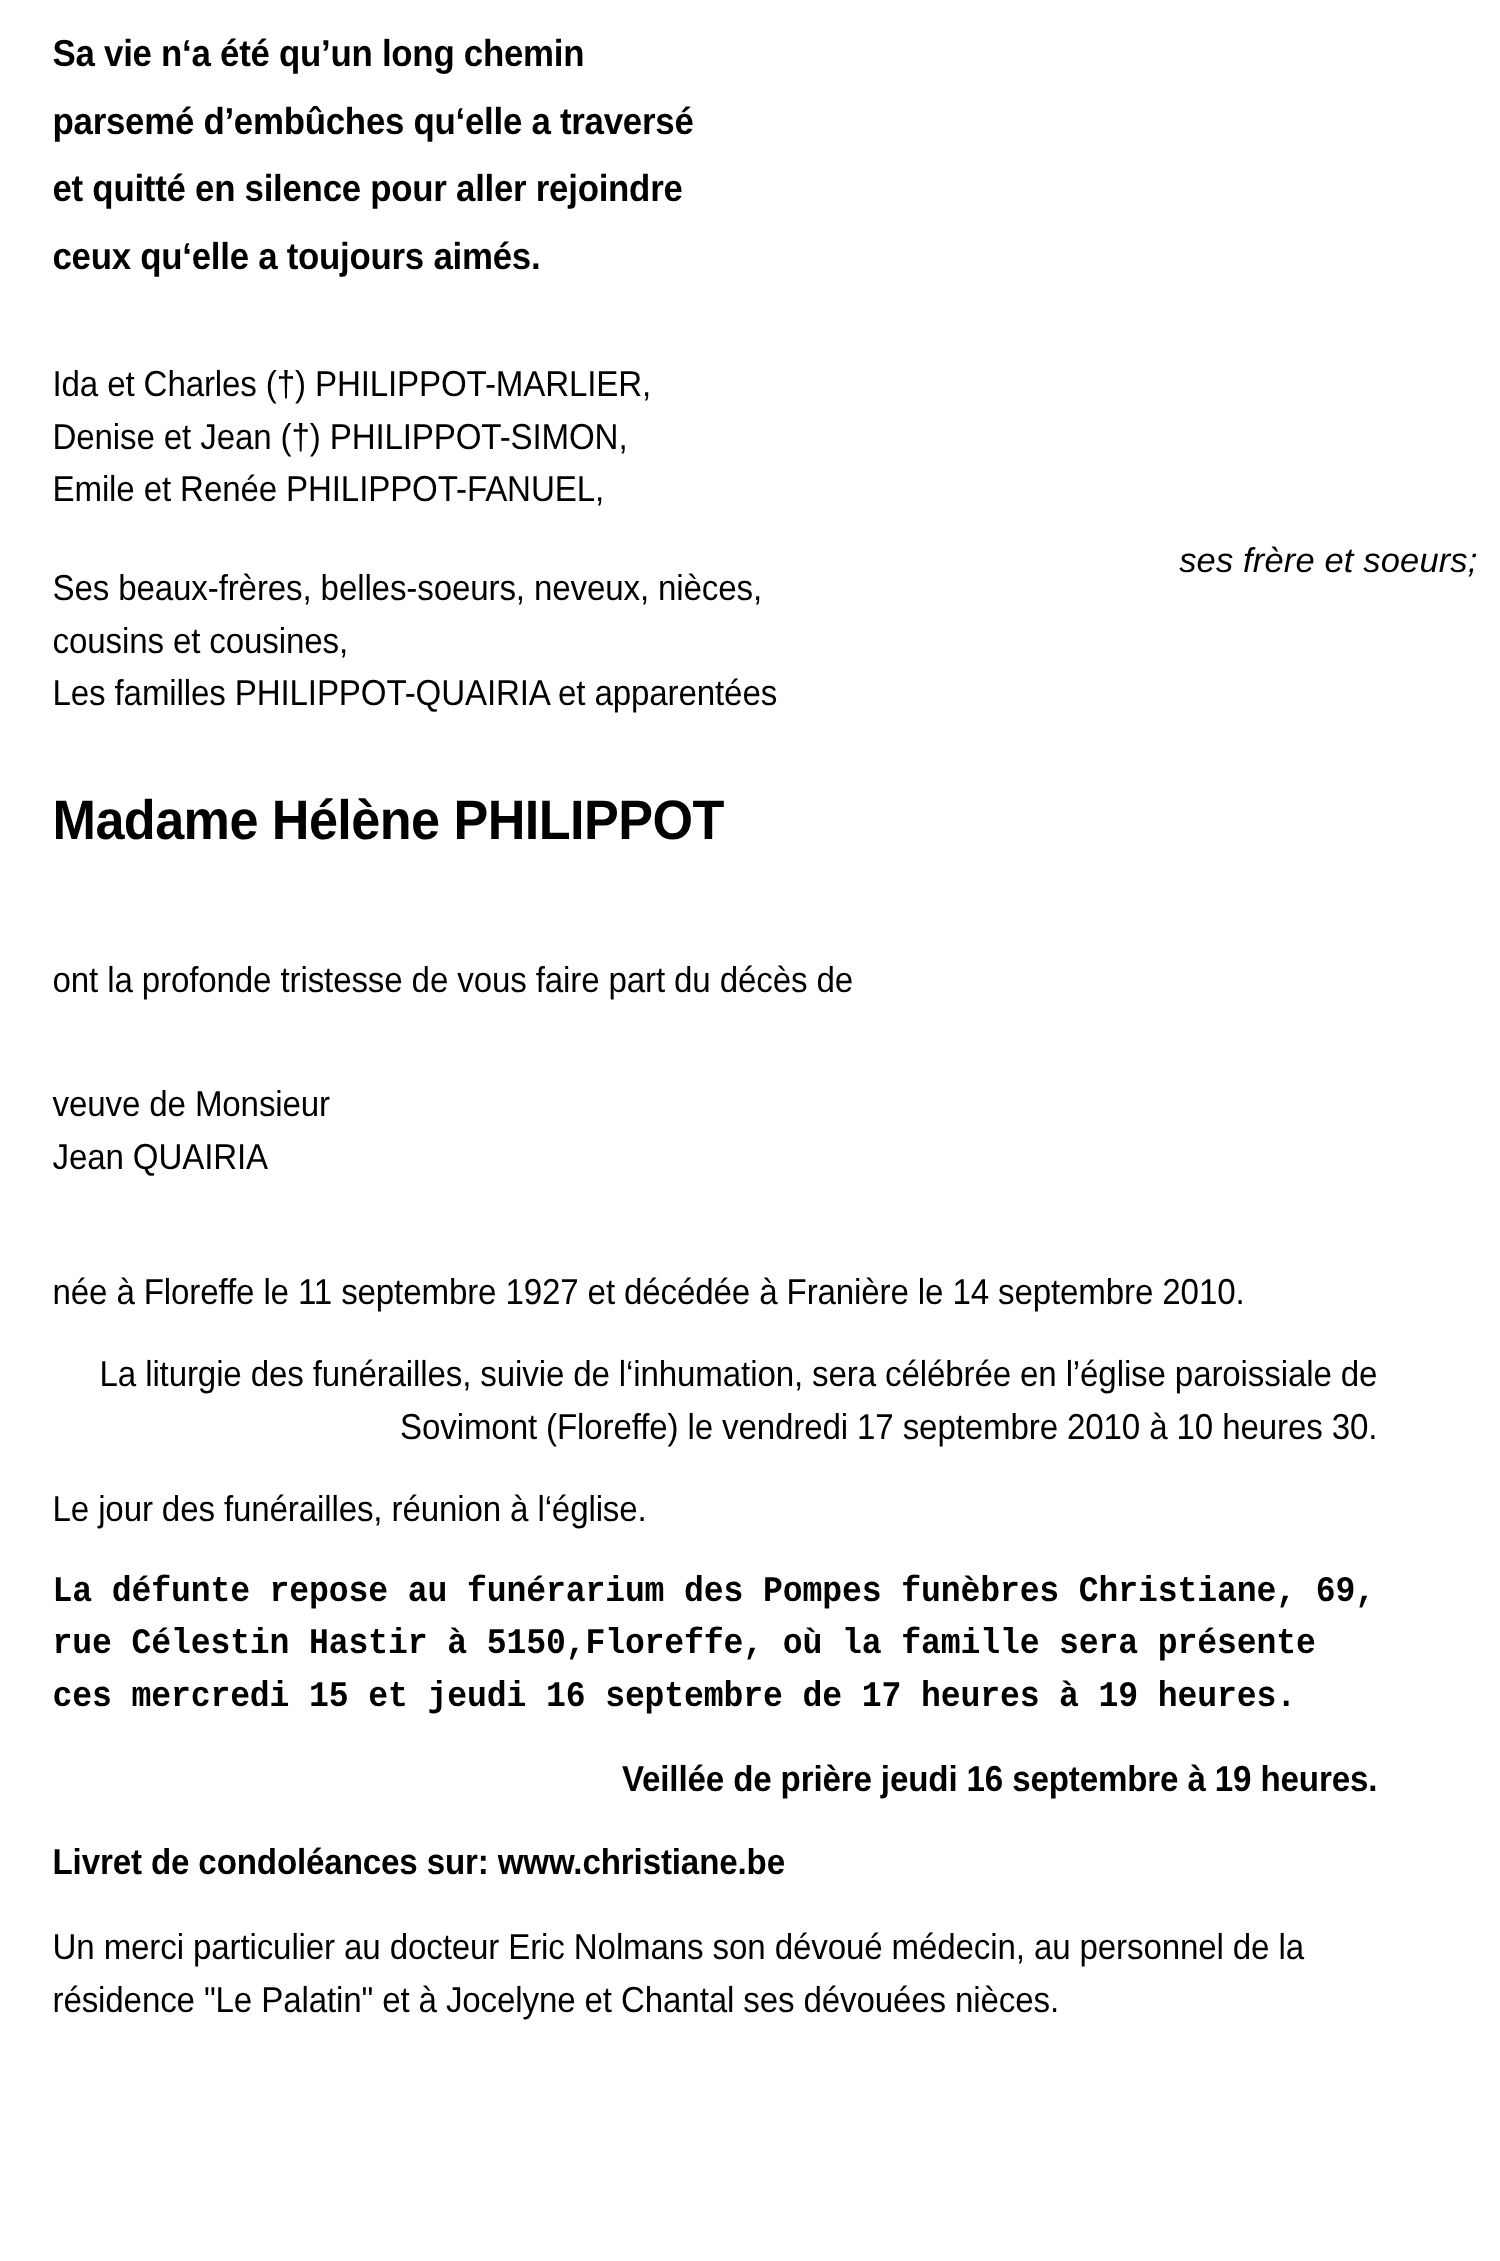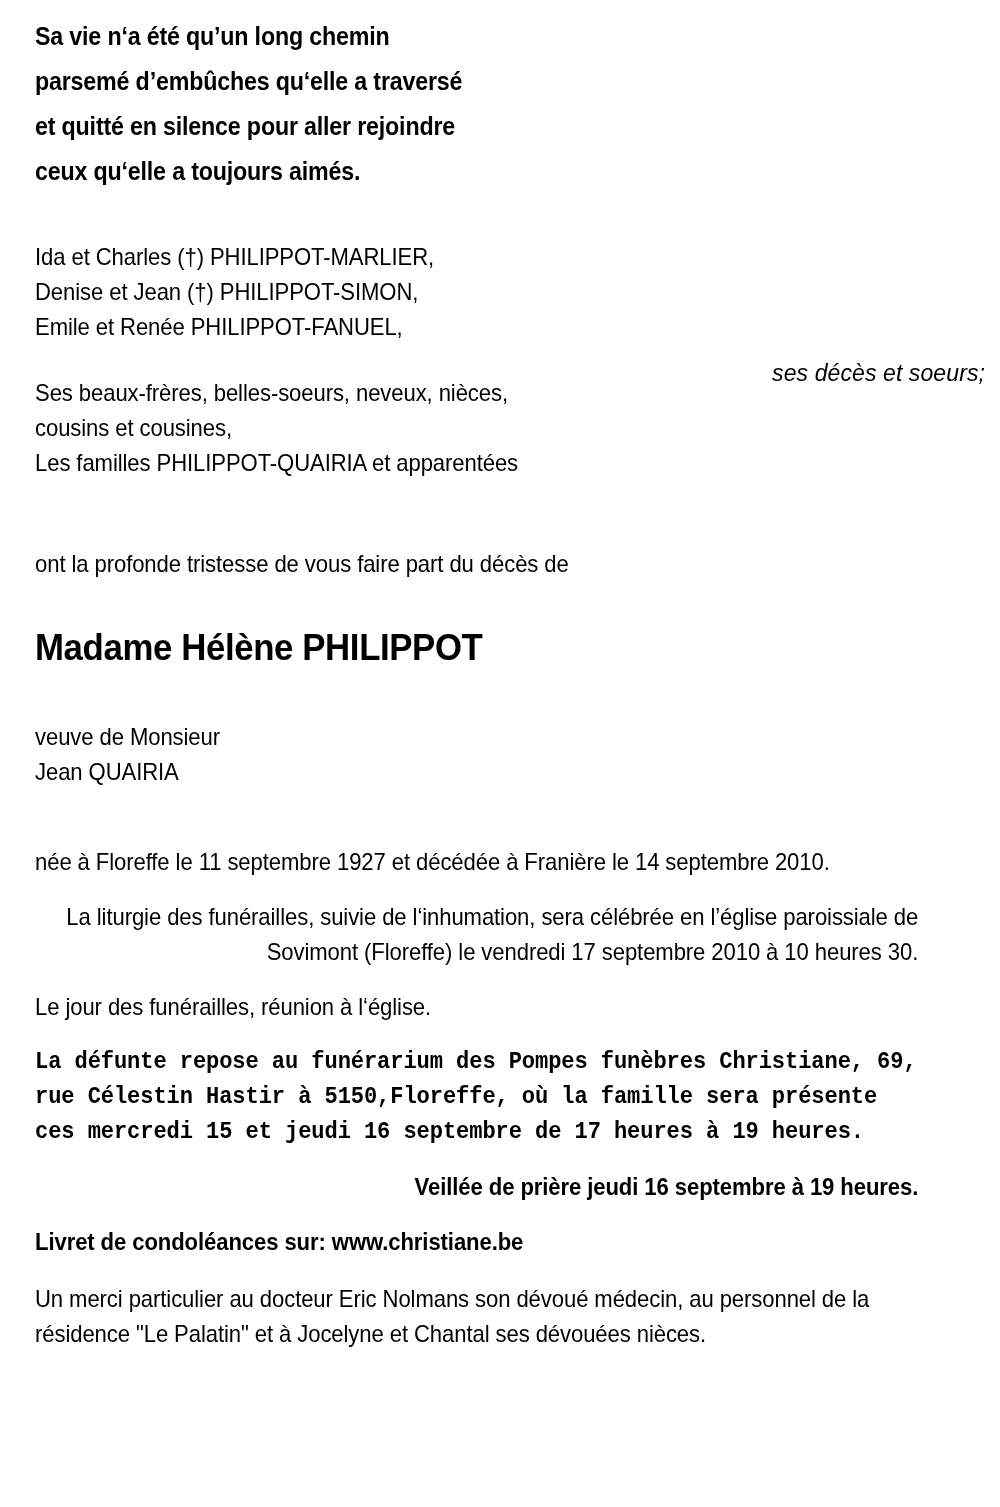--- a/index.html
+++ b/index.html
@@ -119,35 +119,35 @@
       <span class="line">ceux qu‘elle a toujours aimés.</span>
     </div>
   </div>
 
   <div class="block group-siblings">
     <div class="body-line-group">
       <span class="body-line">Ida et Charles (†) PHILIPPOT-MARLIER,</span>
       <span class="body-line">Denise et Jean (†) PHILIPPOT-SIMON,</span>
       <span class="body-line">Emile et Renée PHILIPPOT-FANUEL,</span>
     </div>
-    <div class="relation relation-sibling">ses décès et soeurs;</div>
+    <div class="relation relation-sibling">ses frère et soeurs;</div>
   </div>
 
   <div class="block group-relatives">
     <span class="body-line">Ses beaux-frères, belles-soeurs, neveux, nièces,</span>
     <span class="body-line">cousins et cousines,</span>
     <span class="body-line">Les familles PHILIPPOT-QUAIRIA et apparentées</span>
   </div>
 
+  <div class="block group-name">
+    <h1 class="deceased-name">Madame Hélène PHILIPPOT</h1>
+  </div>
+
   <div class="block group-announce">
     <span class="body-line">ont la profonde tristesse de vous faire part du décès de</span>
-  </div>
-
-  <div class="block group-name">
-    <h1 class="deceased-name">Madame Hélène PHILIPPOT</h1>
   </div>
 
   <div class="block group-widow">
     <span class="body-line">veuve de Monsieur</span>
     <span class="body-line">Jean QUAIRIA</span>
   </div>
 
   <div class="block group-dates">
     <p class="body-para">née à Floreffe le 11 septembre 1927 et décédée à Franière le 14 septembre 2010.</p>
   </div>

